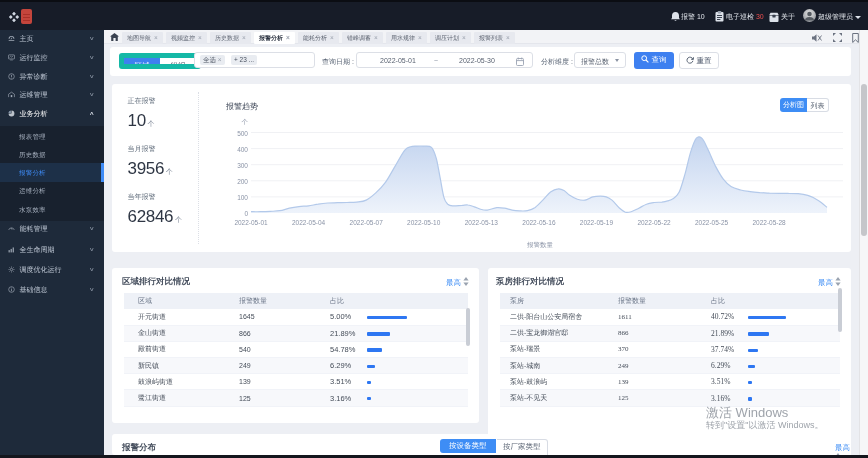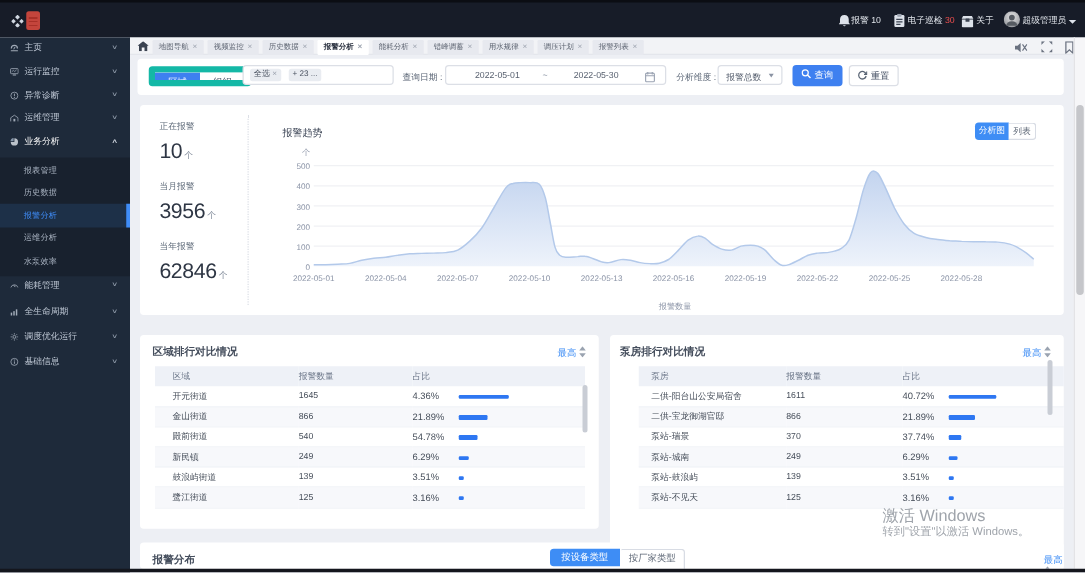--- a/index.html
+++ b/index.html
@@ -325,21 +325,21 @@
     <table class="rk" style="width:344px;left:0;top:0;position:relative;">
       <tbody>
           <tr>
             <th style="padding-left:14px;width:115px;">区域</th>
             <th style="width:91px;">报警数量</th>
             <th>占比</th>
           </tr>
       <tr>
             <td style="padding-left:14px;">开元街道</td>
             <td>1645</td>
-            <td><span class="pct">4.36%</span><span class="bar" style="width:40px;"></span></td>
+            <td><span class="pct">5.00%</span><span class="bar" style="width:40px;"></span></td>
           </tr>
       <tr class="z">
             <td style="padding-left:14px;">金山街道</td>
             <td>866</td>
             <td><span class="pct">21.89%</span><span class="bar" style="width:23px;"></span></td>
           </tr>
       <tr>
             <td style="padding-left:14px;">殿前街道</td>
             <td>540</td>
             <td><span class="pct">54.78%</span><span class="bar" style="width:15px;"></span></td>
@@ -365,21 +365,21 @@
   <div class="abs" style="left:354px;top:40px;width:4px;height:38px;background:#c9cdd5;border-radius:2px;"></div>
 </div>
 
 <div class="card" id="cardR" style="left:488px;top:268px;width:363px;height:189px;">
   <div class="tbl-title" style="left:8px;top:8px;">泵房排行对比情况</div>
   <div class="sort" style="left:330px;top:9px;">最高 <svg style="vertical-align:-1px" width="6" height="9" viewBox="0 0 6 9">
         <path d="M3 0 L5.6 3.4 H0.4 Z" fill="#9aa3b0"></path>
         <path d="M3 9 L0.4 5.6 H5.6 Z" fill="#9aa3b0"></path>
       </svg></div>
   <div class="abs" style="left:12px;top:25px;width:340px;">
-    <table class="rk" style="width:340px;left:11px;top:0;position:relative;">
+    <table class="rk" style="width:340px;left:0;top:0;position:relative;font-family:Liberation Serif, serif;">
       <tbody>
           <tr>
             <th style="padding-left:10px;width:118px;">泵房</th>
             <th style="width:93px;">报警数量</th>
             <th>占比</th>
           </tr>
       <tr>
             <td style="padding-left:10px;">二供-阳台山公安局宿舍</td>
             <td>1611</td>
             <td><span class="pct">40.72%</span><span class="bar" style="width:38px;"></span></td>

